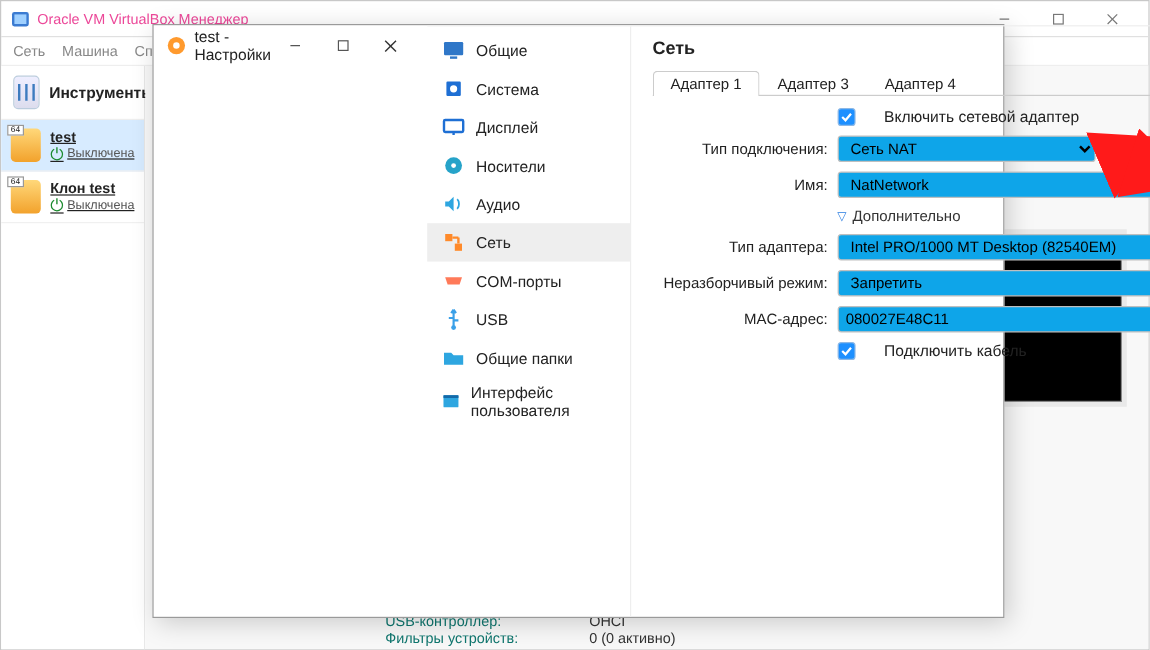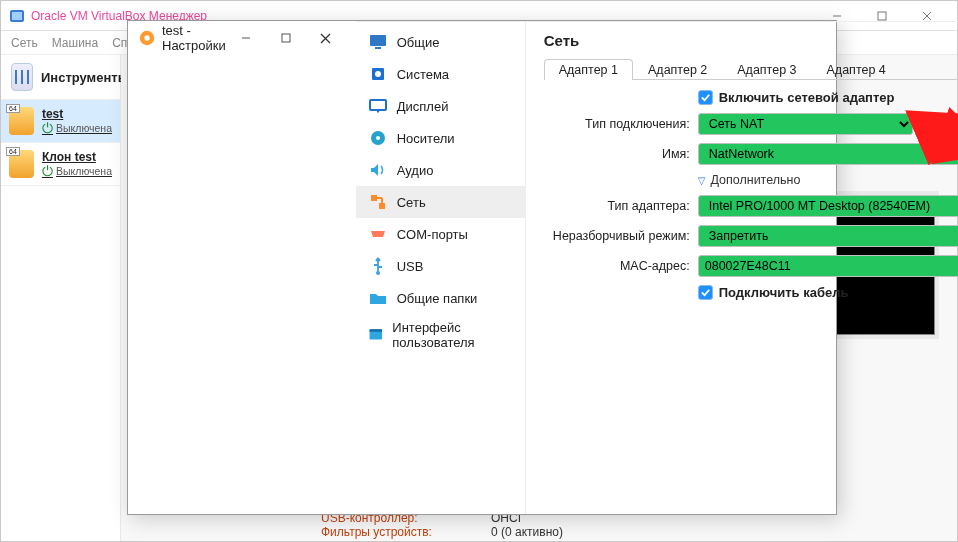--- a/index.html
+++ b/index.html
@@ -25,21 +25,21 @@
   .vm-os-icon .badge { position:absolute; top:-3px; left:-3px; background:#fff; border:1px solid #999; font-size:7px; padding:0 2px; }
   .vm-text { display:flex; flex-direction:column; line-height:1.15;text-decoration:underline; }
   .vm-name { font-weight:600; font-size:12px; }
   .vm-state { font-size:10.5px; color:#555; display:flex; align-items:center; gap:3px;}
   .vm-state .pwr { color:#1b8a2e; font-size:14px; line-height:0; }
 
   .mgr-right { flex:1; background:#f8f8f8; position:relative; }
   .mgr-right .preview { position:absolute; top:140px; right:22px; width:160px; height:140px; background:#000; border:1px solid #888; box-shadow:0 0 0 4px #e9e9e9; display:flex; align-items:center; justify-content:center; color:#0f766e; font-size:18px;}
   .mgr-bottom-rows { position:absolute; bottom:2px; left:200px; font-size:12px; color:#333; }
   .mgr-bottom-rows .row { display:flex; gap:10px; }
-  .mgr-bottom-rows .lab { width:160px; color:#c2410c; }
+  .mgr-bottom-rows .lab { width:160px; color:#0f766e; }
 
   
   .dialog { position:absolute; left:127px; top:20px; width:710px; height:495px; background:#fff; border:1px solid #9a9a9a; box-shadow:4px 4px 20px rgba(0,0,0,.18); display:flex; flex-direction:row; }
   .dlg-title { height:34px; display:flex; align-items:center; padding:0 10px; }
   .dlg-title .gear { width:18px; height:18px; margin-right:6px; }
   .dlg-title .t { flex:1; font-size:13px; }
   .dlg-title .winbtn { width:40px; height:30px; }
 
   .dlg-body { flex:1; display:flex; border-top:1px solid #eee; }
   .catlist { width:170px; border-right:1px solid #eee; padding:4px 0; }
@@ -49,24 +49,24 @@
 
   .dlg-main { flex:1; padding:10px 18px 8px 18px; position:relative; }
   .section-title { font-size:15px; font-weight:600; margin-bottom:10px; }
   .tabs { display:flex; border-bottom:1px solid #ccc; }
   .tab { padding:3px 14px; font-size:12.5px; border:1px solid transparent; border-bottom:none; margin-bottom:-1px; cursor:default; }
   .tab.active { background:#fff; border-color:#ccc; border-radius:4px 4px 0 0; }
 
   .form { padding:10px 4px 0 4px; }
   .form-row { display:flex; align-items:center; margin-bottom:8px; }
   .form-row .lab { width:150px; text-align:right; padding-right:8px; font-size:12.5px; }
-  .chk { display:inline-flex; align-items:center; gap:6px;font-weight:bold; }
+  .chk { display:inline-flex; align-items:center; gap:24px; }
   .chkbox { width:15px; height:15px; border:1px solid #8cb8e6; background:#1e90ff; border-radius:3px; display:inline-flex; align-items:center; justify-content:center; }
   .chkbox svg { width:11px; height:11px; }
-  input.tb, select.sel { height:22px; border:1px solid #bfbfbf; border-radius:3px; padding:1px 6px; font-size:12.5px; background:#22c55e; }
+  input.tb, select.sel { height:22px; border:1px solid #bfbfbf; border-radius:3px; padding:1px 6px; font-size:12.5px; background:#0ea5e9; }
   select.sel.sm { width:215px; }
   select.sel.lg { width:364px; }
   input.tb.lg { width:308px; }
   .disclosure { display:inline-flex; align-items:center; gap:5px; color:#333; font-size:12.5px; }
   .disclosure .tri { color:#2a7de1; font-size:10px; }
   .refresh { width:20px; height:20px; margin-left:6px; display:inline-flex; align-items:center; justify-content:center; }
 
   .dlg-buttons { height:44px; display:flex; align-items:center; justify-content:flex-end; gap:8px; padding:0 12px; border-top:1px solid #eee; }
   .btn { min-width:78px; height:24px; border:1px solid #b5b5b5; border-radius:4px; background:#fafafa; font-size:12.5px; display:inline-flex; align-items:center; justify-content:center;padding-left:36px; }
 
@@ -290,21 +290,20 @@
           </span>
           <span>Интерфейс пользователя</span>
         </div>
     </div>
 
     <div class="dlg-main">
       <div class="section-title">Сеть</div>
 
       <div class="tabs">
         <div class="tab active">Адаптер 1</div>
-        <div class="tab">Адаптер 2</div>
         <div class="tab">Адаптер 3</div>
         <div class="tab">Адаптер 4</div>
       </div>
 
       <div class="form">
         <div class="form-row">
           <span class="lab"></span>
           <label class="chk">
             <span class="chkbox">
                 <svg viewBox="0 0 12 12">

